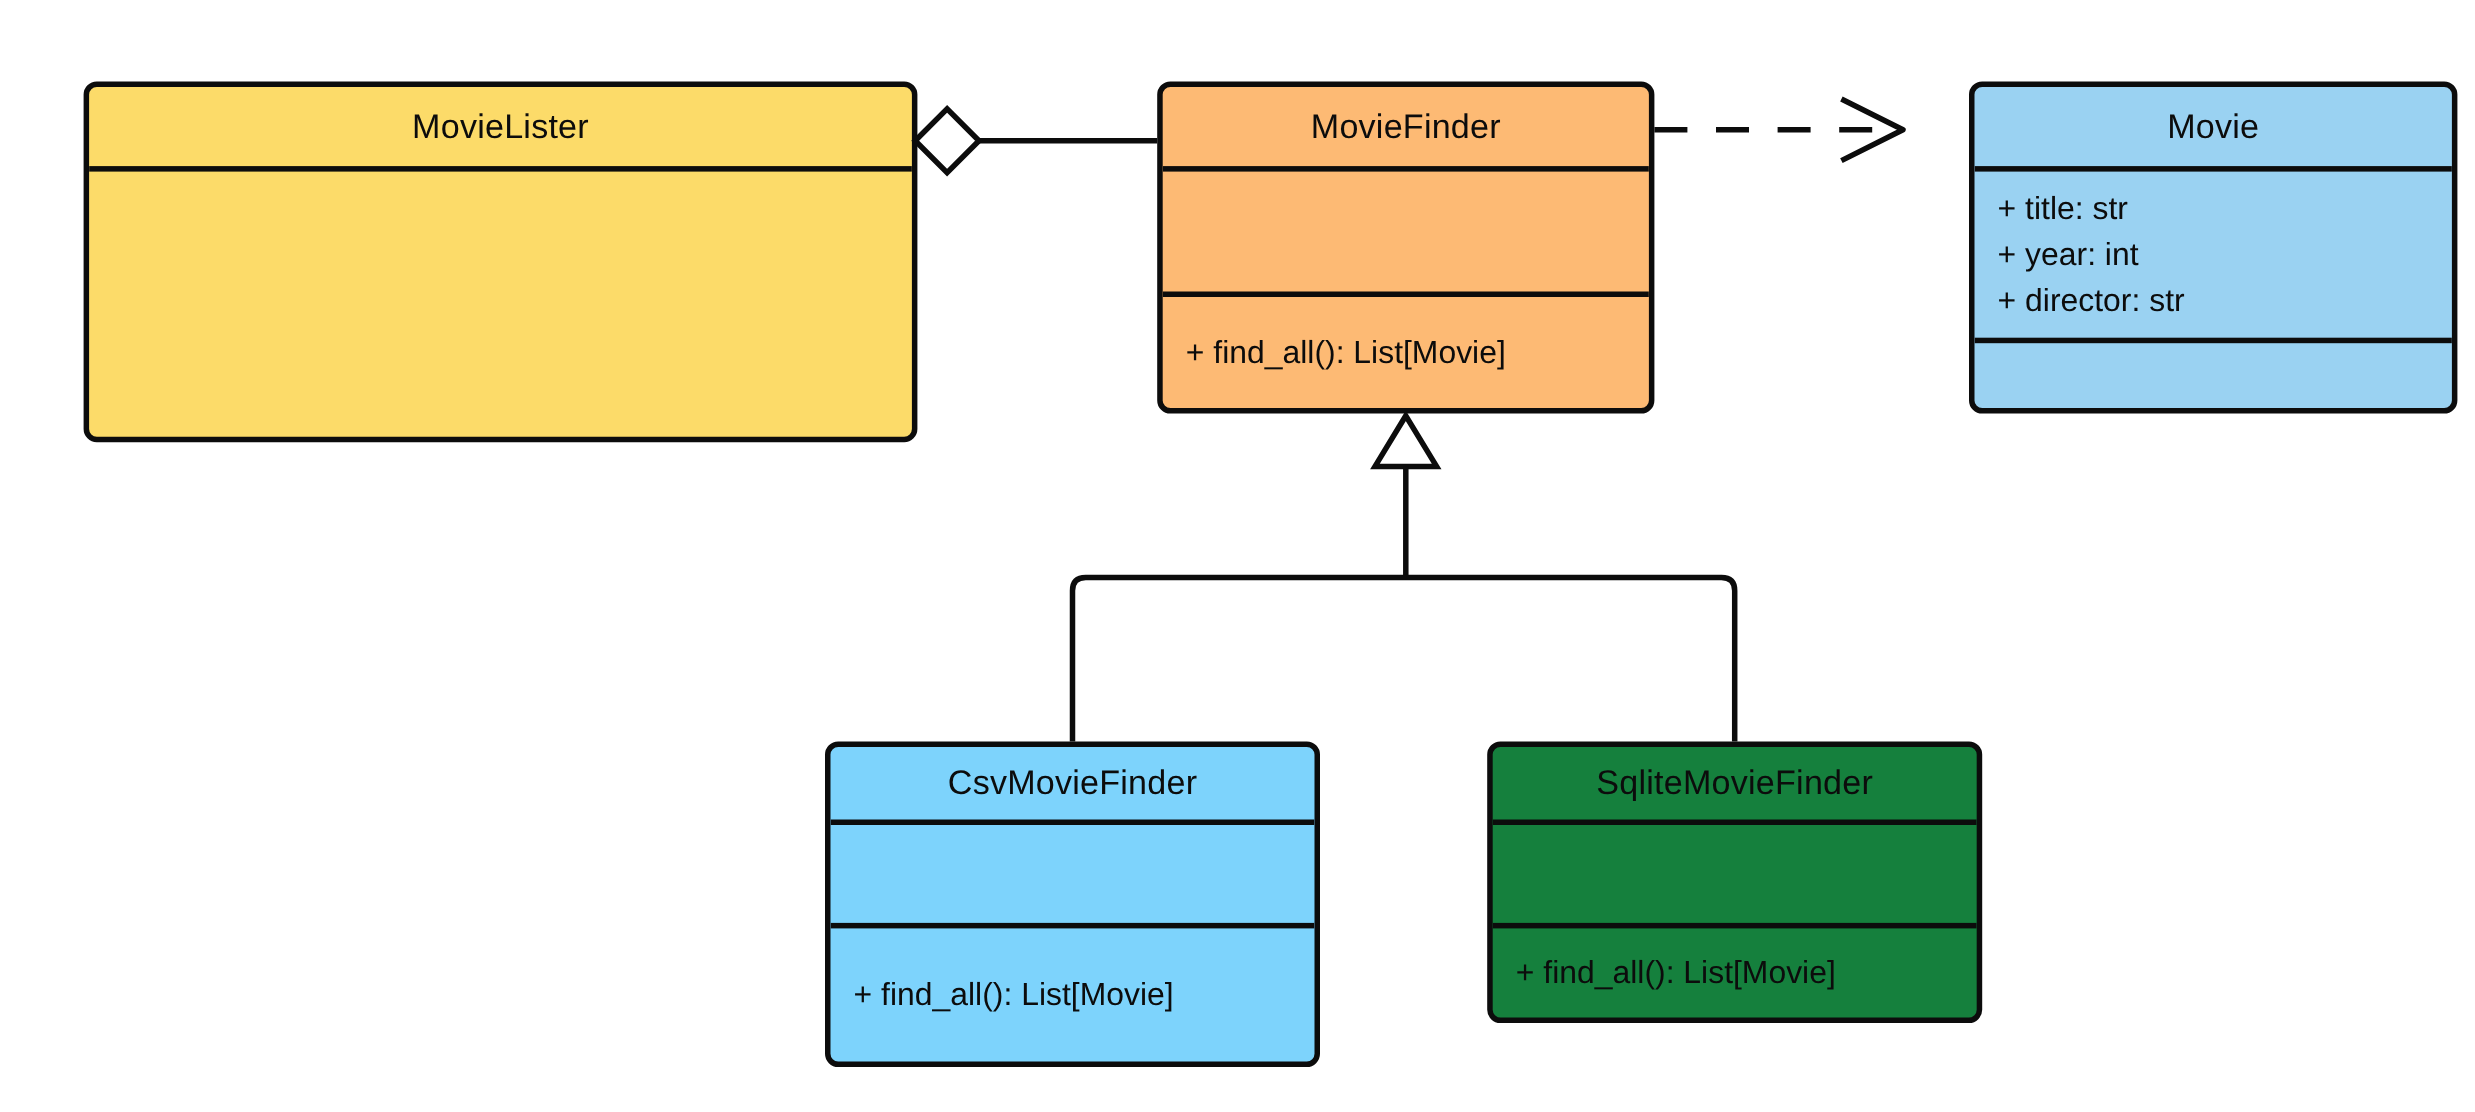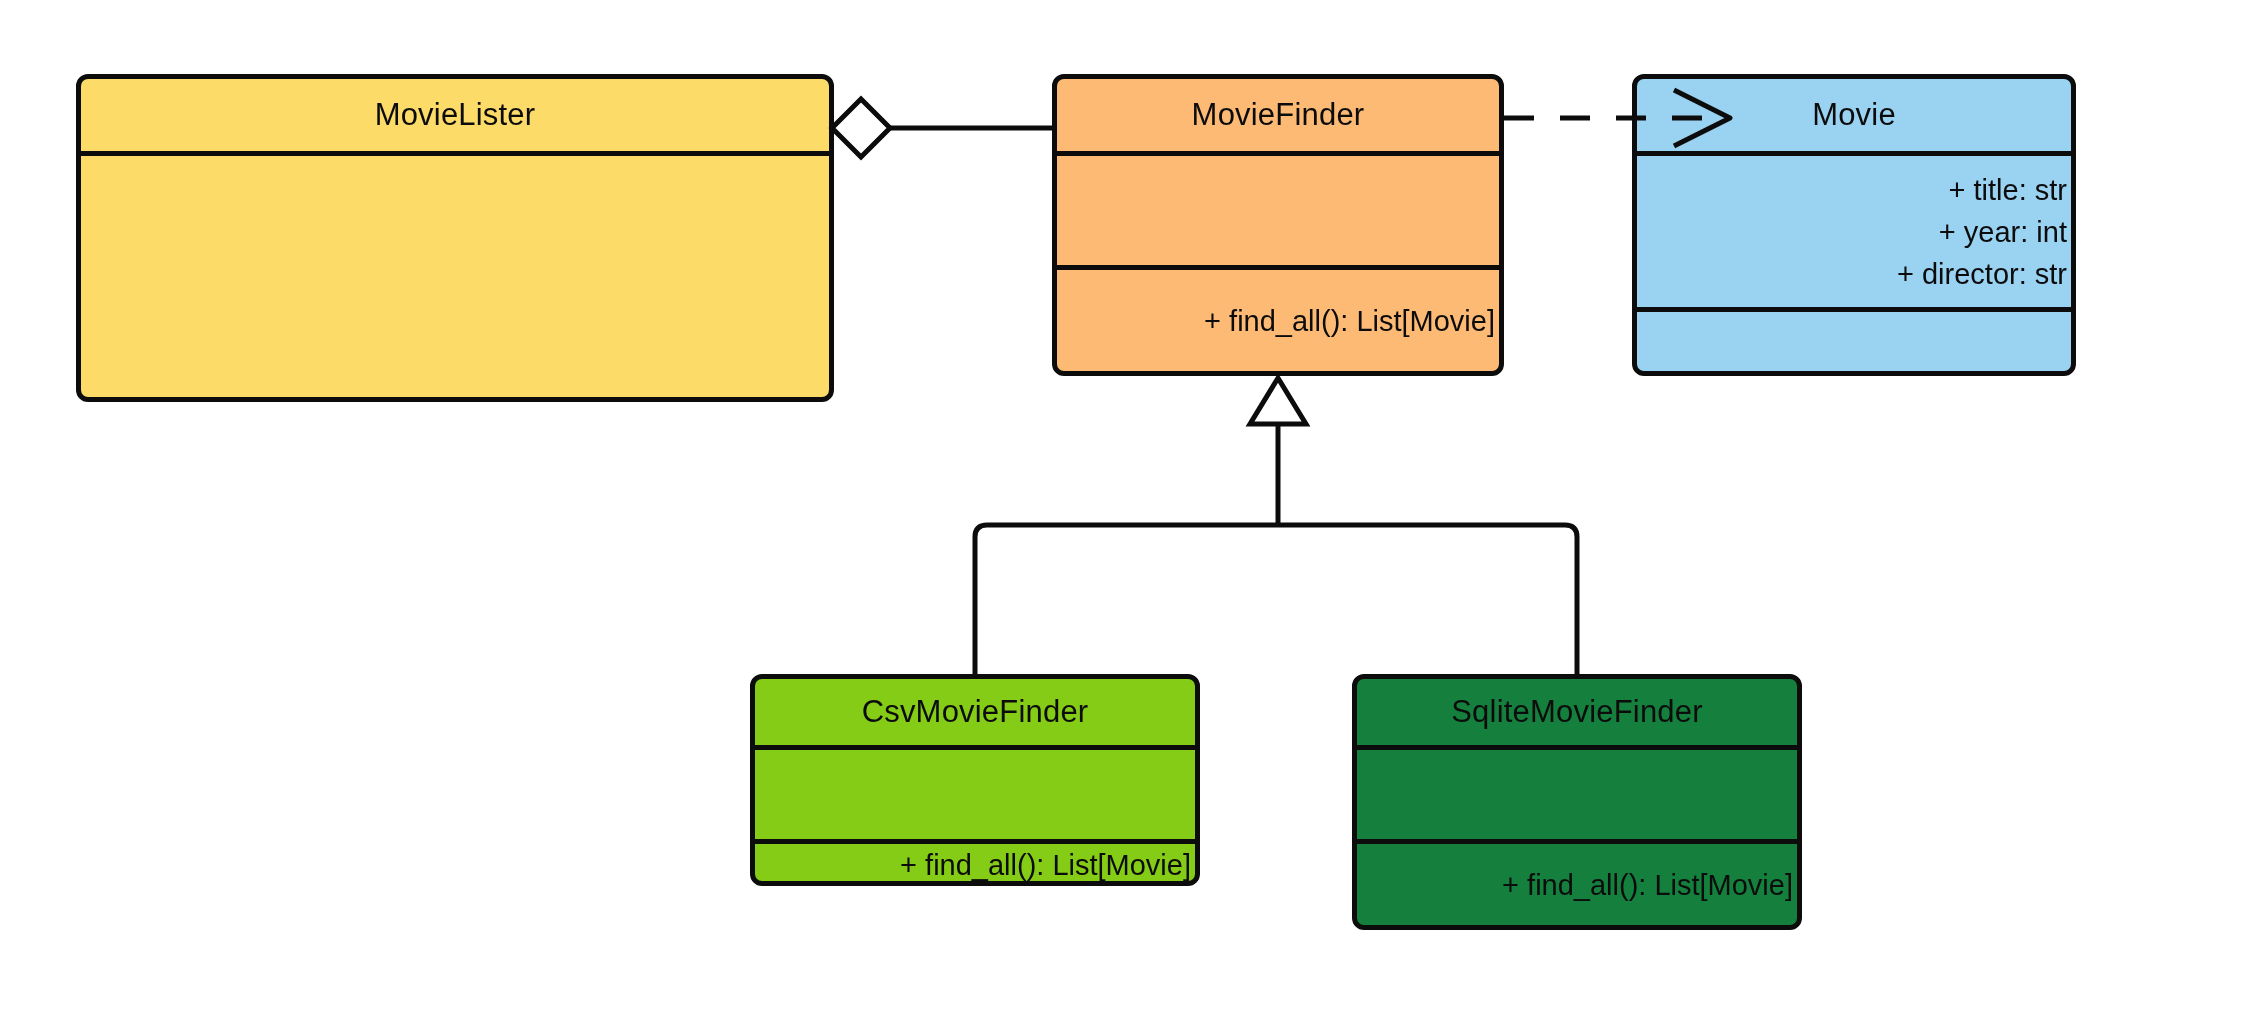--- a/index.html
+++ b/index.html
@@ -36,23 +36,22 @@
     display: flex;
     align-items: center;
     justify-content: center;
     font-size: 31px;
     letter-spacing: 0.2px;
   }
   .members {
     display: flex;
     flex-direction: column;
     justify-content: center;
-    padding: 0 4px;
+    padding: 0 21px;
     font-size: 29px;
-    text-align: right;
   }
   .members .line {
     line-height: 42px;
     white-space: nowrap;
   }
   .grow { flex: 1 1 auto; }
   #edges {
     position: absolute;
     left: 0;
     top: 0;
@@ -80,31 +79,31 @@
   </div>
 
   <div class="uml-class" style="left: 1052px; top: 74px; width: 452px; height: 302px; background-color: #fdba74;">
     <div class="sec title-sec" style="height:72px;">MovieFinder</div>
     <div class="sec" style="height:114px;"></div>
     <div class="sec members grow">
       <div class="line">+ find_all(): List[Movie]</div>
     </div>
   </div>
 
-  <div class="uml-class" style="left: 1632px; top: 74px; width: 444px; height: 302px; background-color: rgb(154, 210, 242);">
+  <div class="uml-class" style="left: 1790px; top: 74px; width: 444px; height: 302px; background-color: rgb(154, 210, 242);">
     <div class="sec title-sec" style="height:72px;">Movie</div>
     <div class="sec members" style="height:156px;">
       <div class="line">+ title: str</div>
       <div class="line">+ year: int</div>
       <div class="line">+ director: str</div>
     </div>
     <div class="sec grow"></div>
   </div>
 
-  <div class="uml-class" style="left: 750px; top: 674px; width: 450px; height: 212px; background-color: #84cc16;">
+  <div class="uml-class" style="left: 750px; top: 674px; width: 450px; height: 296px; background-color: #7dd3fc;">
     <div class="sec title-sec" style="height:66px;">CsvMovieFinder</div>
     <div class="sec" style="height:94px;"></div>
     <div class="sec members grow">
       <div class="line">+ find_all(): List[Movie]</div>
     </div>
   </div>
 
   <div class="uml-class" style="left: 1352px; top: 674px; width: 450px; height: 256px; background-color: #15803d;">
     <div class="sec title-sec" style="height:66px;">SqliteMovieFinder</div>
     <div class="sec" style="height:94px;"></div>

